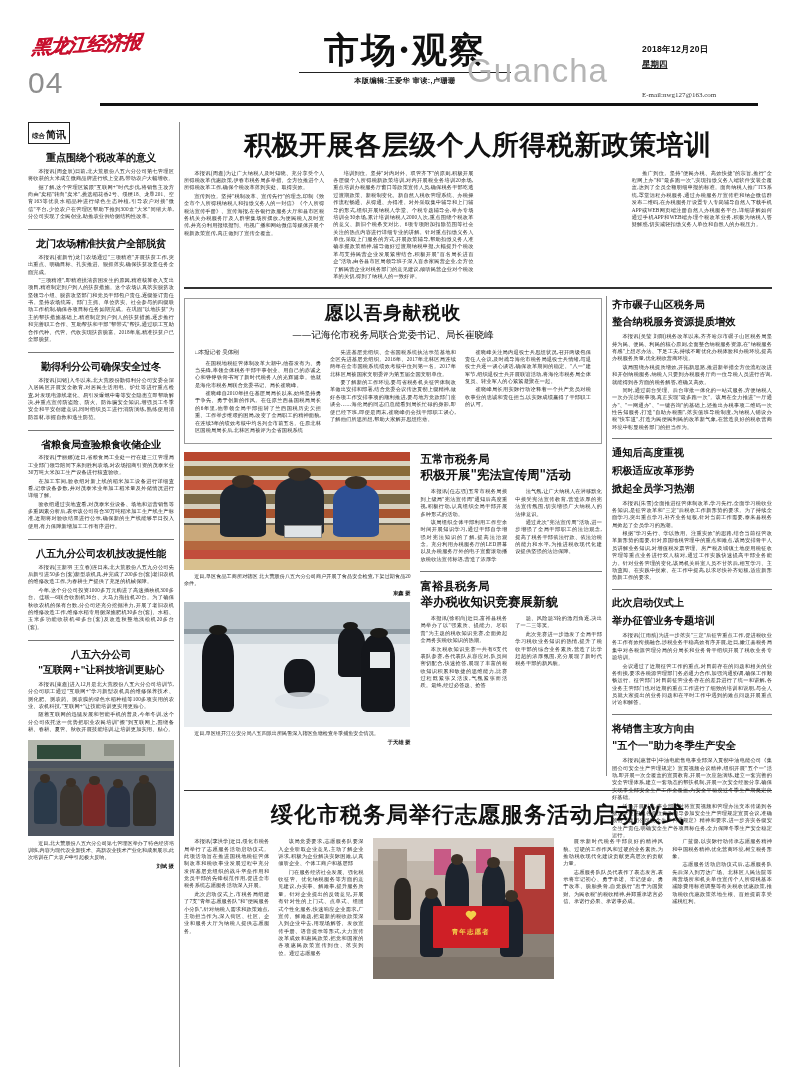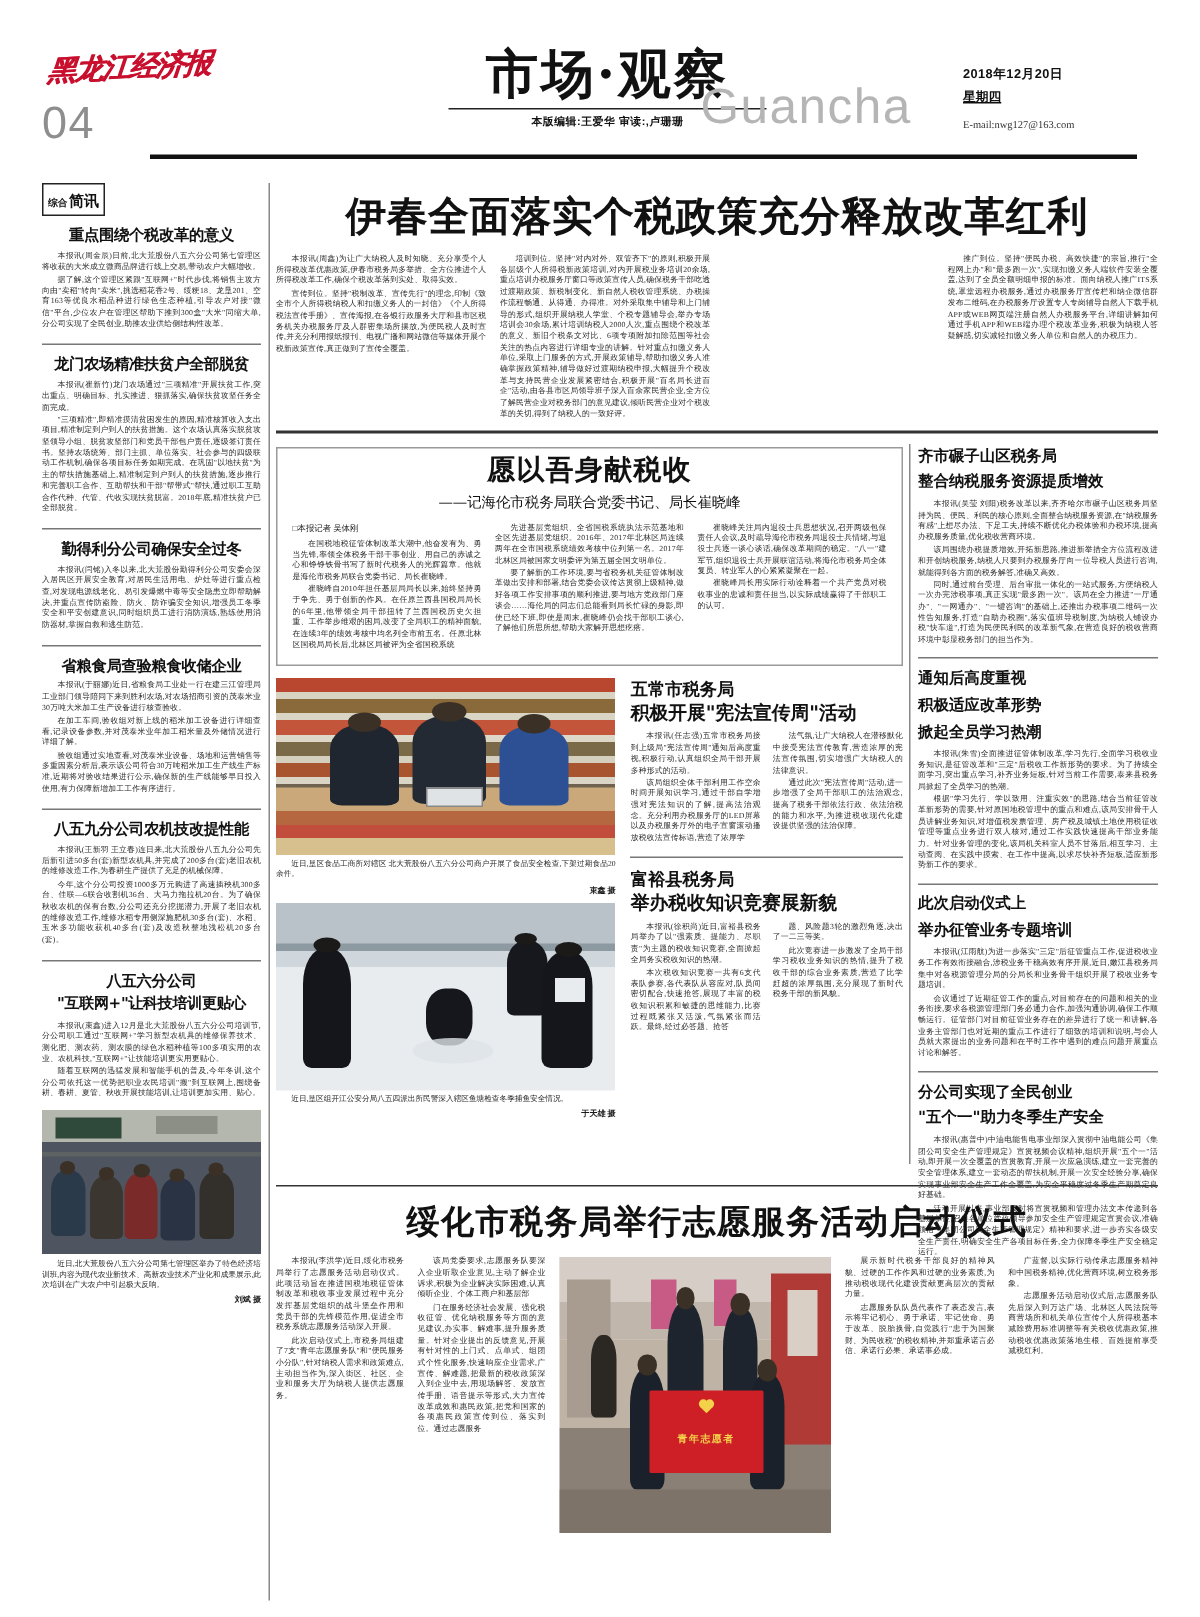--- a/index.html
+++ b/index.html
@@ -22,21 +22,21 @@
   .mast-rule{width:212px;height:1.4px;background:#222;margin:5px auto 0 auto;}
   .mast-credits{font-size:7.2px;color:#111;margin-top:3px;letter-spacing:.4px;
                 font-family:"Liberation Sans",sans-serif;font-weight:bold;}
   .mast-pinyin{position:absolute;left:467px;top:52px;font-size:33px;color:#b5b5b5;
                font-family:"Liberation Sans",sans-serif;font-weight:300;letter-spacing:1px;}
   .mast-right{position:absolute;right:28px;top:44px;text-align:left;width:130px;}
   .mast-date{font-size:8.5px;font-weight:bold;color:#111;letter-spacing:.3px;
              font-family:"Liberation Sans",sans-serif;}
   .mast-day{font-size:8.5px;font-weight:bold;color:#111;margin-top:3px;
             font-family:"Liberation Sans",sans-serif;text-decoration:underline;}
-  .mast-email{font-size:7px;color:#333;margin-top:8px;font-family:"Liberation Serif",serif;}
+  .mast-email{font-size:7px;color:#333;margin-top:20px;font-family:"Liberation Serif",serif;}
   .mast-bar{position:absolute;left:100px;top:103px;width:658px;height:3.4px;background:#111;}
   .body-txt{font-size:5.2px;line-height:1.42;text-align:justify;color:#2a2a2a;
             word-break:break-all;letter-spacing:.15px;}
   .body-txt p{margin:0 0 1px 0;text-indent:2em;}
   .rule-thick{background:#333;height:1.2px;}
 
   
   .sidebar{position:absolute;left:28px;top:122px;width:146px;height:940px;}
   .brief-tag{display:inline-block;border:1.1px solid #222;padding:1px 3px;margin-bottom:7px;}
   .brief-tag .t1{font-size:6.5px;font-weight:bold;color:#111;}
@@ -223,21 +223,21 @@
       <div class="cap-credit">刘斌 摄</div>
     </div>
   </div>
 
   <div class="vrule" style="left:179px;top:122px;height:945px;"></div>
   <div class="vrule" style="left:606px;top:296px;height:480px;"></div>
 
   <div class="main">
 
     <div>
-      <div class="lead-head">伊春全面落实个税政策充分释放改革红利</div>
+      <div class="lead-head">积极开展各层级个人所得税新政策培训</div>
       <div class="cols4">
         <div class="body-txt">
           <p>本报讯(周鑫)为让广大纳税人及时知晓、充分享受个人所得税改革优惠政策,伊春市税务局多举措、全方位推进个人所得税改革工作,确保个税改革落到实处、取得实效。</p>
           <p>宣传到位。坚持"税制改革、宣传先行"的理念,印制《致全市个人所得税纳税人和扣缴义务人的一封信》《个人所得税法宣传手册》、宣传海报,在各银行政服务大厅和县市区税务机关办税服务厅及人群密集场所摆放,为便民税人及时宣传,并充分利用报纸报刊、电视广播和网站微信等媒体开展个税新政策宣传,真正做到了宣传全覆盖。</p>
         </div>
         <div class="body-txt">
           <p>培训到位。坚持"对内对外、双管齐下"的原则,积极开展各层级个人所得税新政策培训,对内开展税业务培训20余场,重点培训办税服务厅窗口等政策宣传人员,确保税务干部吃透过渡期政策、新税制变化、新自然人税收管理系统、办税操作流程畅通、从得通、办得准。对外采取集中辅导和上门辅导的形式,组织开展纳税人学堂、个税专题辅导会,举办专场培训会30余场,累计培训纳税人2000人次,重点围绕个税改革的意义、新旧个税条文对比、6项专项附加扣除范围等社会关注的热点内容进行详细专业的讲解。针对重点扣缴义务人单位,采取上门服务的方式,开展政策辅导,帮助扣缴义务人准确掌握政策精神,辅导做好过渡期纳税申报,大幅提升个税改革与支持民营企业发展紧密结合,积极开展"百名局长进百企"活动,由各县市区局领导班子深入百余家民营企业,全方位了解民营企业对税务部门的意见建议,倾听民营企业对个税改革的关切,得到了纳税人的一致好评。</p>
         </div>
         <div class="body-txt">
           <p></p>
@@ -369,21 +369,21 @@
           <div class="r-head">此次启动仪式上</div>
           <div class="r-head">举办征管业务专题培训</div>
           <div class="body-txt">
             <p>本报讯(江雨航)为进一步落实"三定"后征管重点工作,促进税收业务工作有效衔接融合,涉税业务干稳高效有序开展,近日,嫩江县税务局集中对各税源管理分局的分局长和业务骨干组织开展了税收业务专题培训。</p>
             <p>会议通过了近期征管工作的重点,对目前存在的问题和相关的业务衔接,要求各税源管理部门务必通力合作,加强沟通协调,确保工作顺畅运行。征管部门对目前征管业务存在的差异进行了统一和讲解,各业务主管部门也对近期的重点工作进行了细致的培训和说明,与会人员就大家提出的业务问题和在平时工作中遇到的难点问题开展重点讨论和解答。</p>
           </div>
         </div>
         <div class="sep"></div>
 
         <div>
-          <div class="r-head">分公司实现了全民创业</div>
+          <div class="r-head">将销售主攻方向由</div>
           <div class="r-head">"五个一"助力冬季生产安全</div>
           <div class="body-txt">
             <p>本报讯(惠普中)中油电能售电事业部深入贯彻中油电能公司《集团公司安全生产管理规定》宣贯视频会议精神,组织开展"五个一"活动,即开展一次全覆盖的宣贯教育,开展一次应急演练,建立一套完善的安全管理体系,建立一套动态的帮扶机制,开展一次安全经验分享,确保实现事业部安全生产工作全覆盖,为安全平稳度过冬季生产期奠定良好基础。</p>
             <p>活动开展以来,事业部及时将宣贯视频和管理办法文本传递到各基层单位,召集各单位党政领导参加安全生产管理规定宣贯会议,准确领悟《集团公司安全生产管理规定》精神和要求,进一步夯实各级安全生产责任,明确安全生产各项目标任务,全力保障冬季生产安全稳定运行。</p>
           </div>
         </div>
       </div>
     </div>
   </div>
 
@@ -393,21 +393,21 @@
     <div class="botgrid">
       <div class="c body-txt">
         <p>本报讯(李洪学)近日,绥化市税务局举行了志愿服务活动启动仪式。此项活动旨在推进国税地税征管体制改革和税收事业发展过程中充分发挥基层党组织的战斗堡垒作用和党员干部的先锋模范作用,促进全市税务系统志愿服务活动深入开展。</p>
         <p>此次启动仪式上,市税务局组建了7支"青年志愿服务队"和"便民服务小分队",针对纳税人需求和政策难点,主动担当作为,深入街区、社区、企业和服务大厅为纳税人提供志愿服务。</p>
       </div>
       <div class="c body-txt">
         <p>该局党委要求,志愿服务队要深入企业听取企业意见,主动了解企业诉求,积极为企业解决实际困难,认真倾听企业、个体工商户和基层部</p>
         <p>门在服务经济社会发展、强化税收征管、优化纳税服务等方面的意见建议,办实事、解难事,提升服务质量。针对企业提出的反馈意见,开展有针对性的上门式、点单式、组团式个性化服务,快速响应企业需求,广宣传、解难题,把最新的税收政策深入到企业中去,用现场解答、发放宣传手册、语音提示等形式,大力宣传改革成效和惠民政策,把党和国家的各项惠民政策宣传到位、落实到位。通过志愿服务</p>
       </div>
       <div class="photo-col">
-        <div class="ph photo p-mall" style="height:184px;">
+        <div class="ph photo p-mall" style="height:141px;">
           <div style="position:absolute;left:0;top:0;width:100%;height:30%;
                background:linear-gradient(180deg,#d6cec6 0 55%,#c0b6ab 55% 100%);"></div>
           <div style="position:absolute;left:3%;top:8%;width:16%;height:50%;background:#a89c90;"></div>
           <div style="position:absolute;left:78%;top:6%;width:22%;height:62%;background:#b03a36;"></div>
           <div style="position:absolute;left:84%;top:12%;width:11%;height:24%;background:#d9cfc5;"></div>
           <div style="position:absolute;left:34%;top:8%;width:9%;height:18%;background:#c85a86;"></div>
           <div style="position:absolute;left:57%;top:8%;width:8%;height:17%;background:#c85a86;"></div>
           <div class="fig" style="left:12%;top:28%;width:9%;height:30%;background:#2b2723;"></div>
           <div class="fig" style="left:40%;top:16%;width:13%;height:52%;background:#1d242e;"></div>
           <div class="head-d" style="left:43%;top:11%;width:7%;height:8%;"></div>

